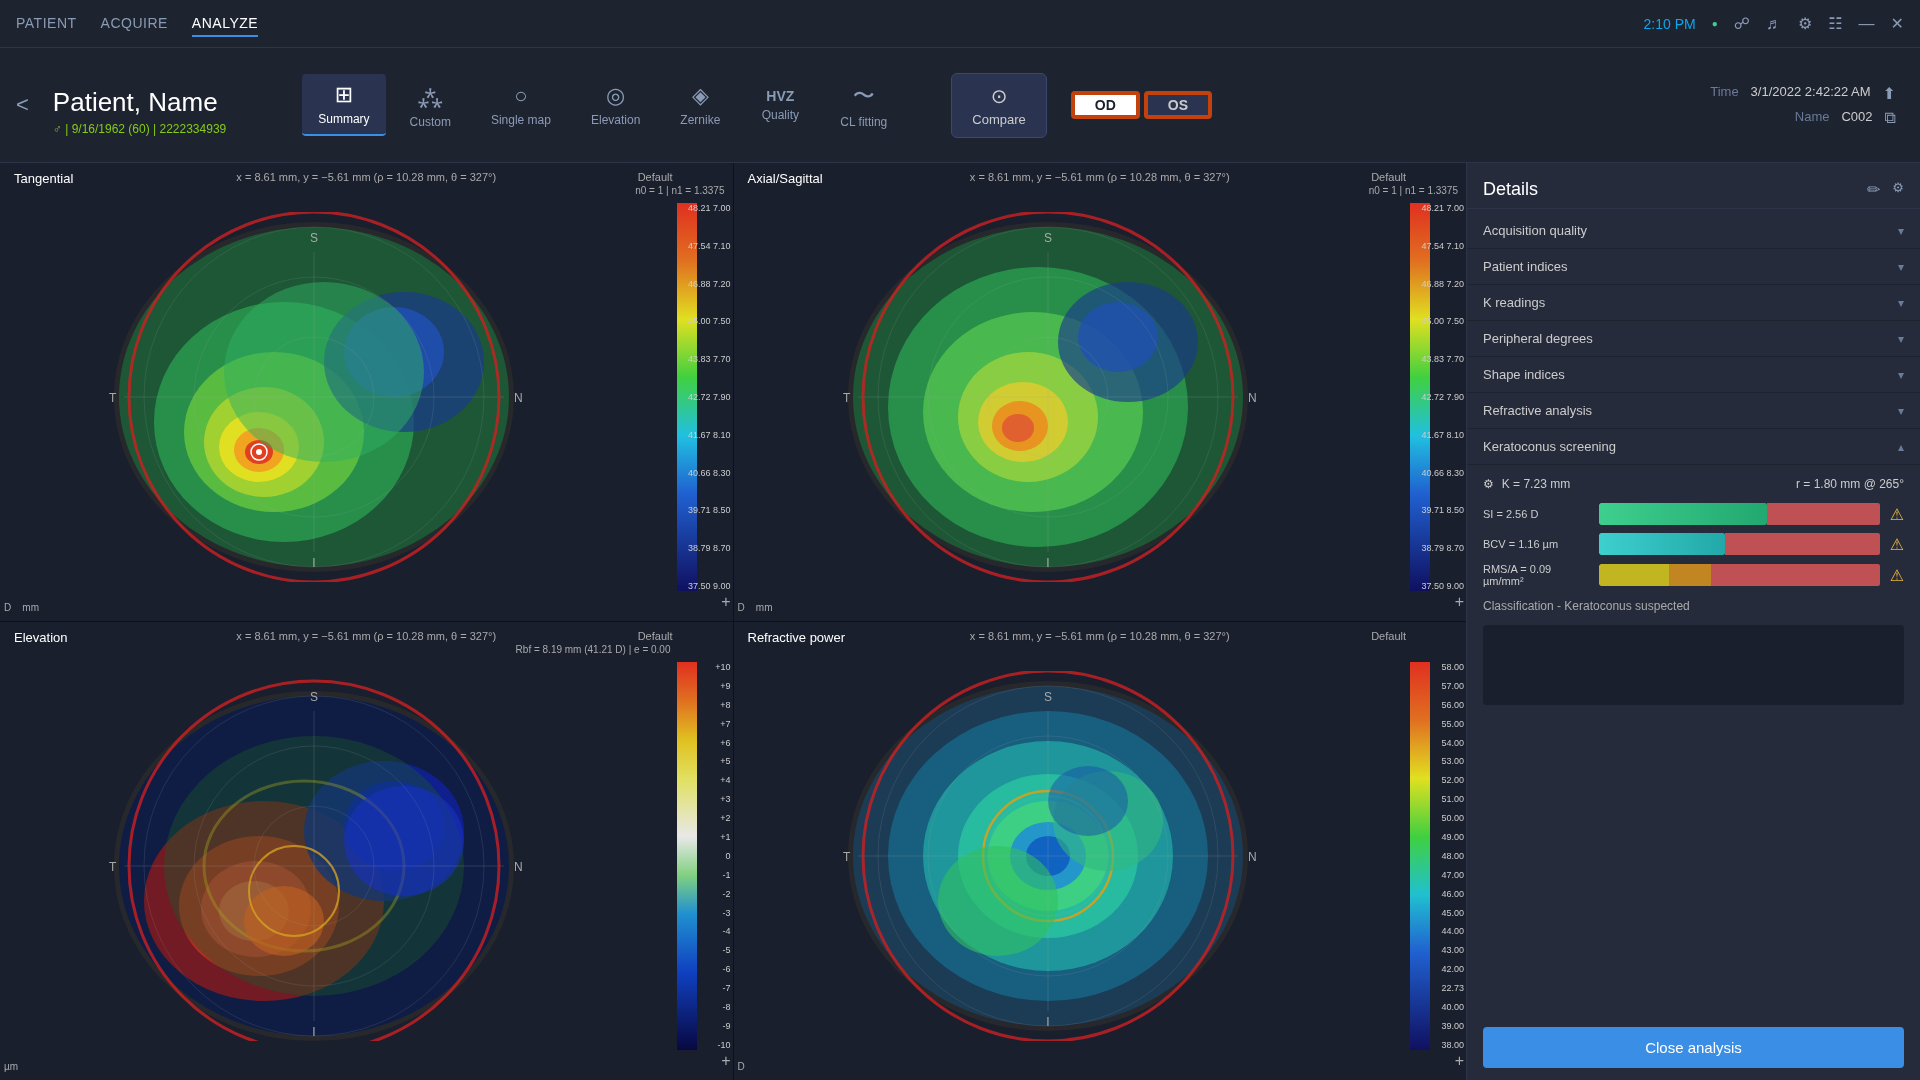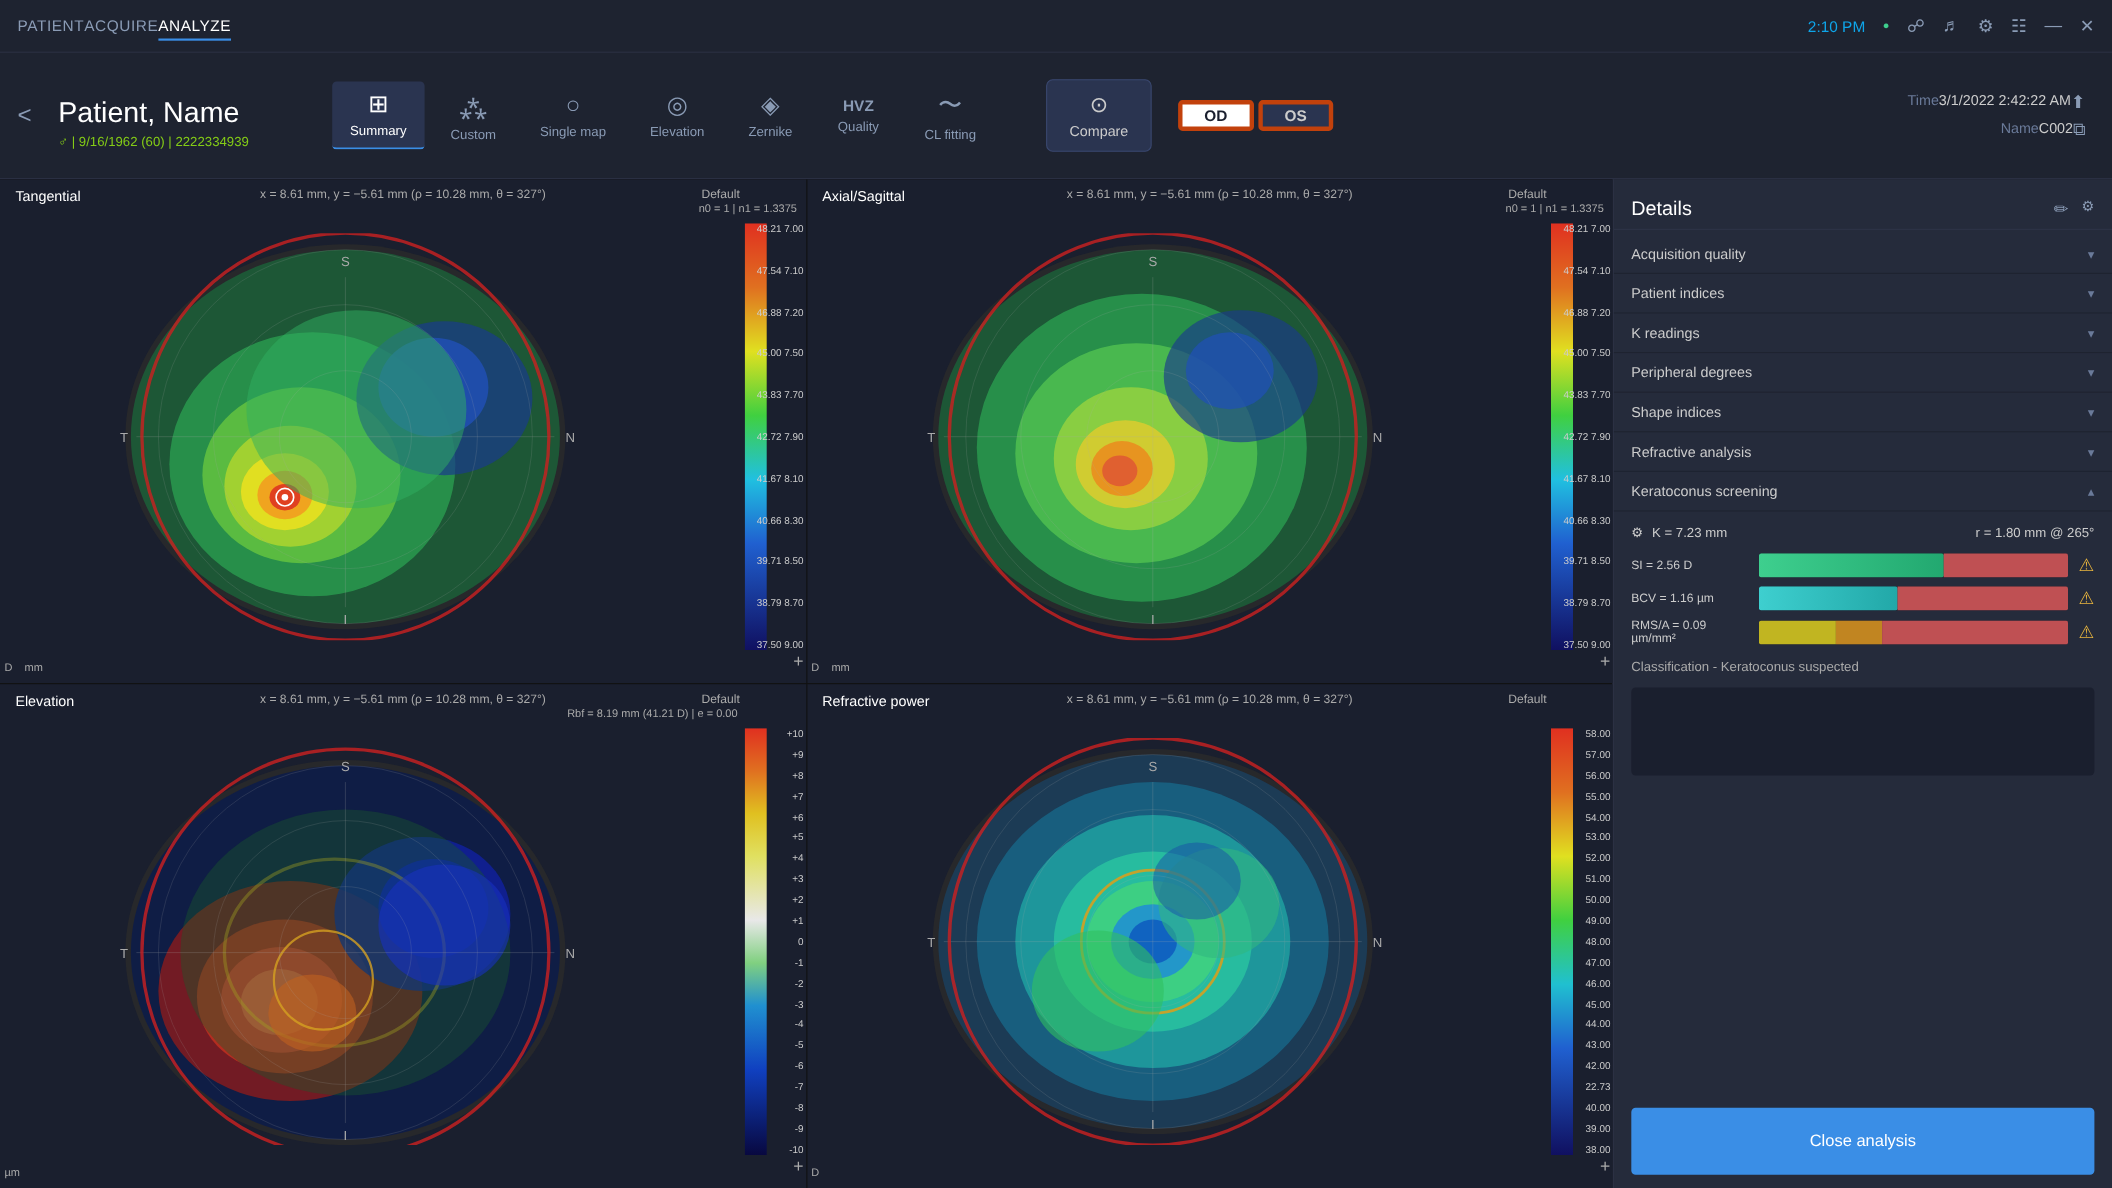--- a/index.html
+++ b/index.html
@@ -17,20 +17,21 @@
     .top-nav {
       display: flex;
       align-items: center;
       background: #1e2330;
       height: 48px;
       padding: 0 16px;
       border-bottom: 1px solid #2e3448;
     }
     .top-nav .nav-tabs {
       display: flex;
+      gap: 24px;
     }
     .top-nav .nav-tab {
       color: #8a9bb5;
       font-size: 14px;
       font-weight: 500;
       cursor: pointer;
       padding: 4px 0;
       text-transform: uppercase;
       letter-spacing: 0.5px;
     }
@@ -133,21 +134,21 @@
     .header-right {
       margin-left: auto;
       display: flex;
       flex-direction: column;
       align-items: flex-end;
       gap: 6px;
       padding-right: 8px;
     }
     .header-right .info-row {
       display: flex;
-      gap: 0;
+      gap: 12px;
       font-size: 13px;
     }
     .header-right .info-label { color: #6a7a99; }
     .header-right .info-val { color: #ccc; }
 
     
     .main-content {
       display: flex;
       height: calc(1080px - 48px - 115px);
     }
@@ -313,21 +314,21 @@
       background: #1a1f2e;
       border-radius: 4px;
       height: 80px;
     }
     .close-analysis-btn {
       margin: 12px 16px;
       background: #3a8ee6;
       color: #fff;
       border: none;
       border-radius: 4px;
-      padding: 22px 0;
+      padding: 12px 0;
       width: calc(100% - 32px);
       font-size: 15px;
       cursor: pointer;
       text-align: center;
     }
 
     
     .map-svg-container {
       position: absolute;
       top: 40px;

